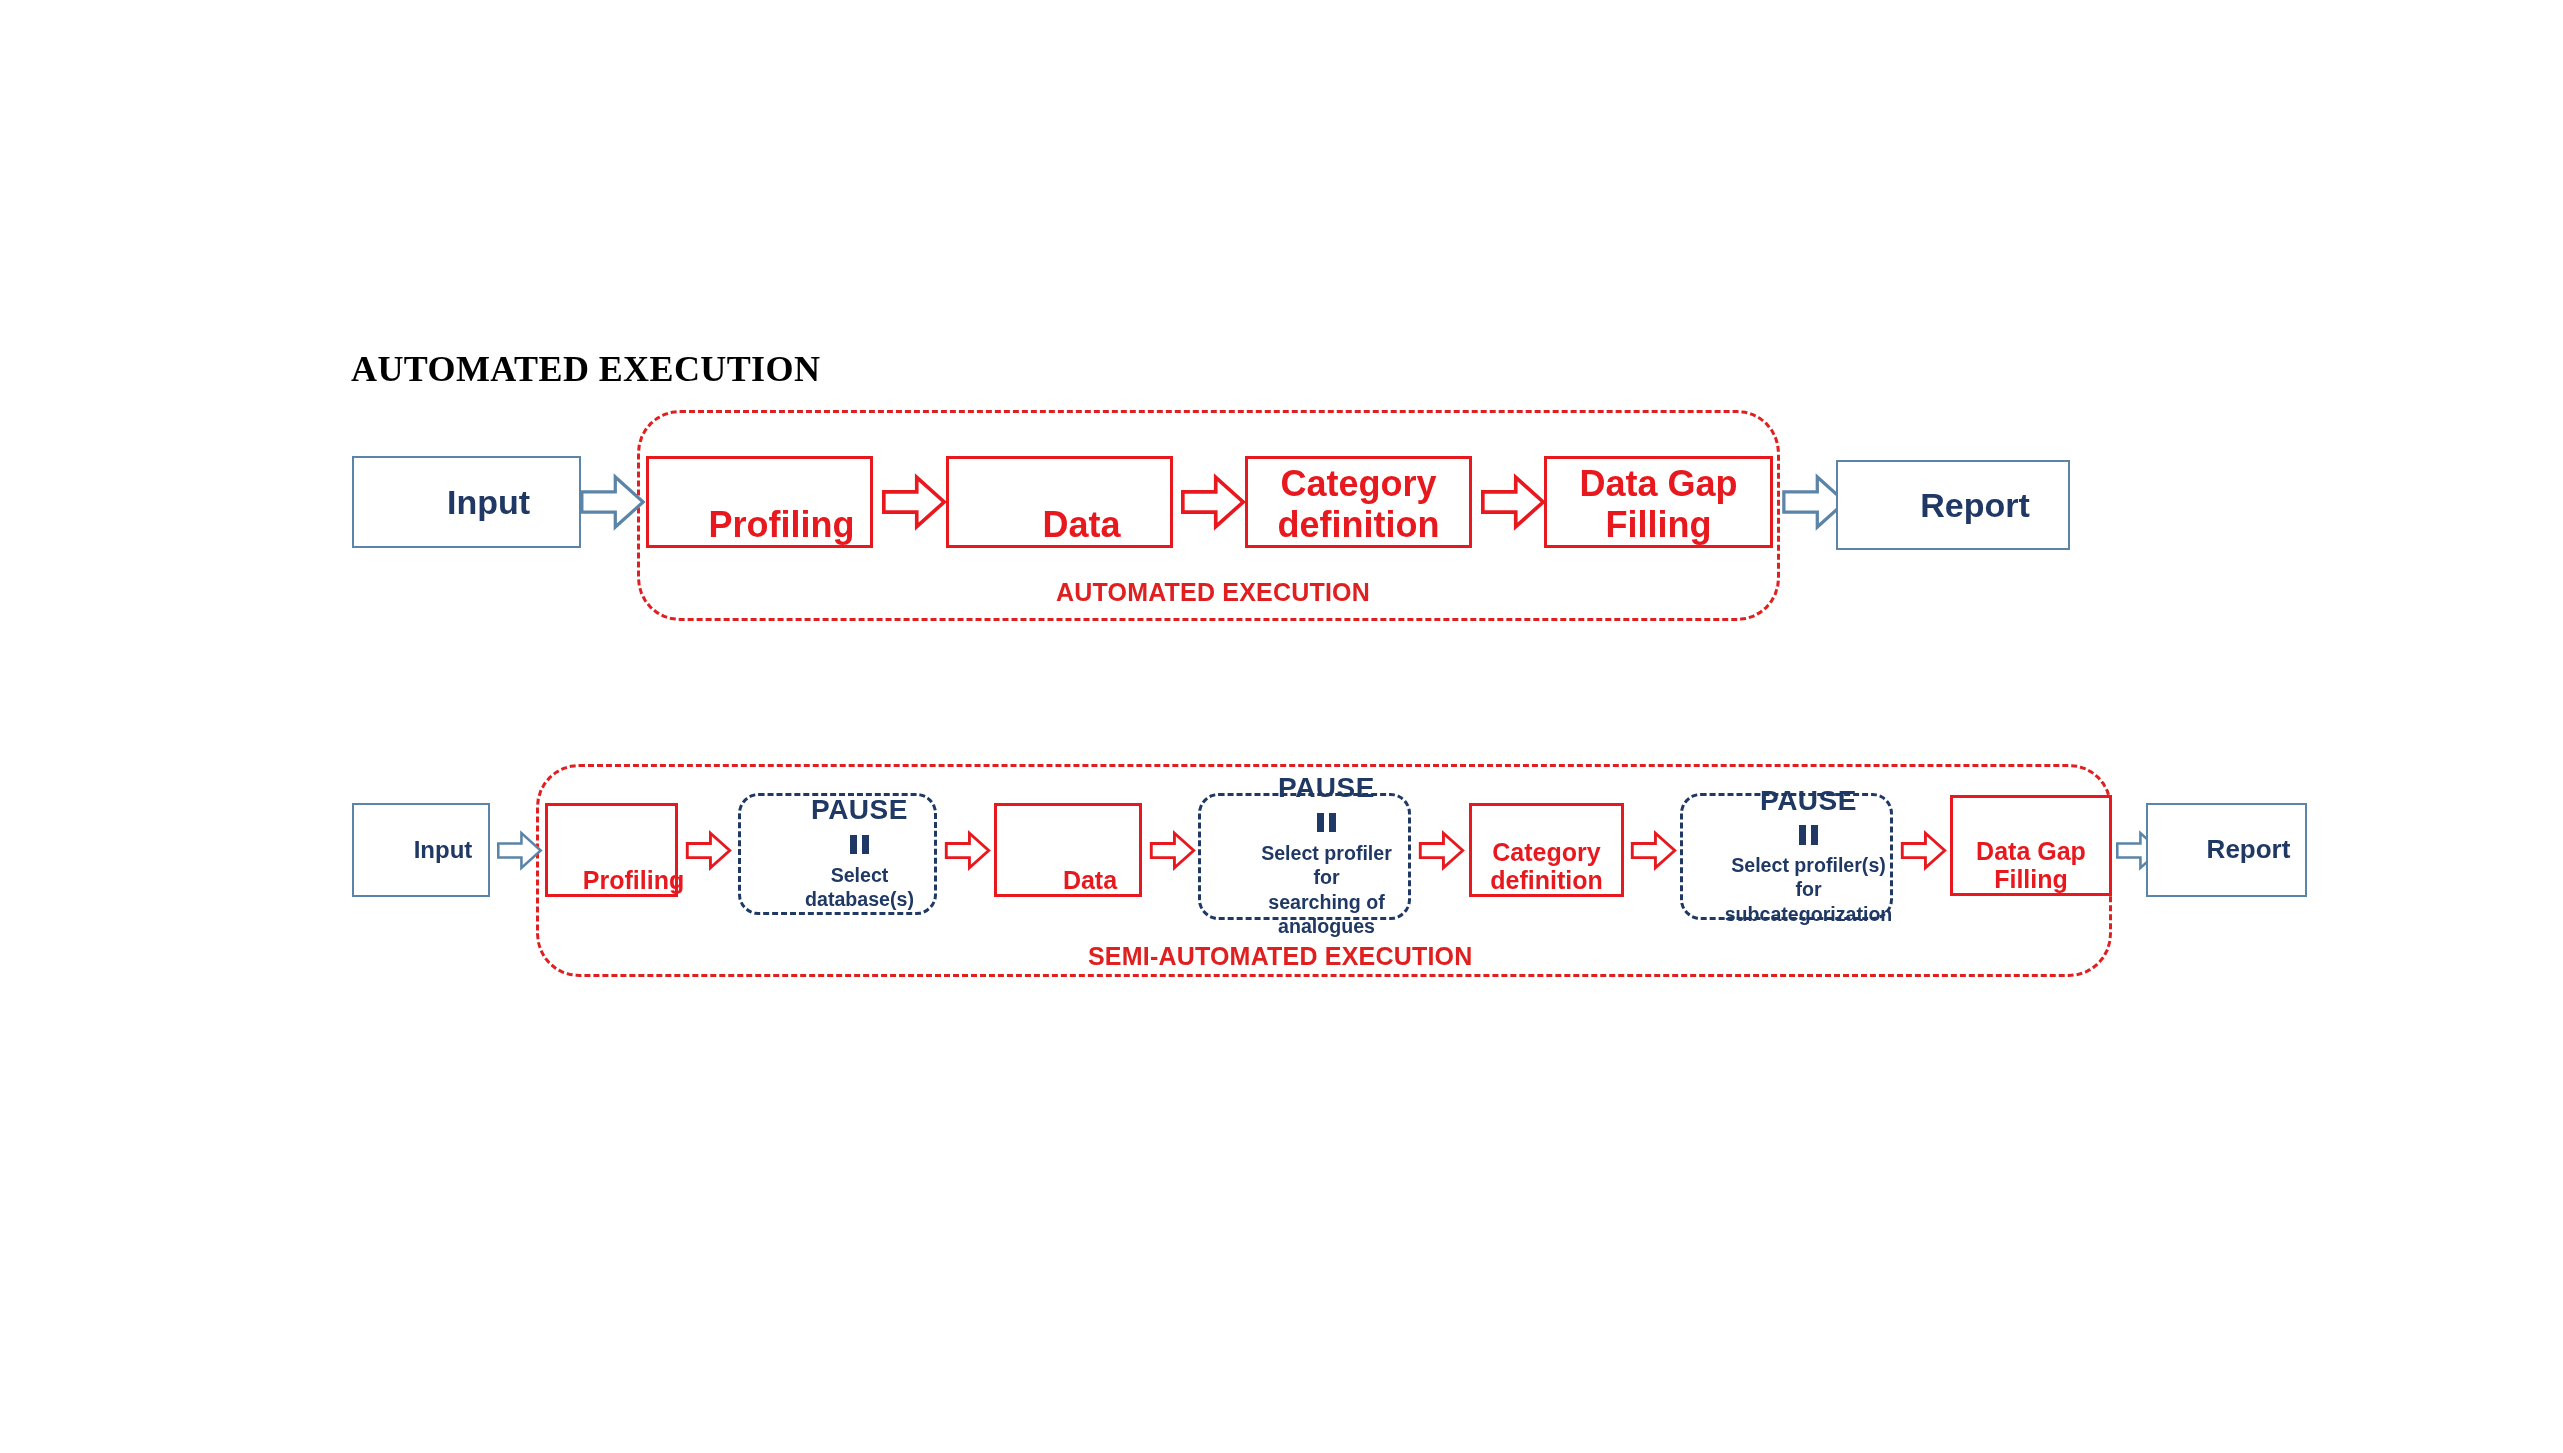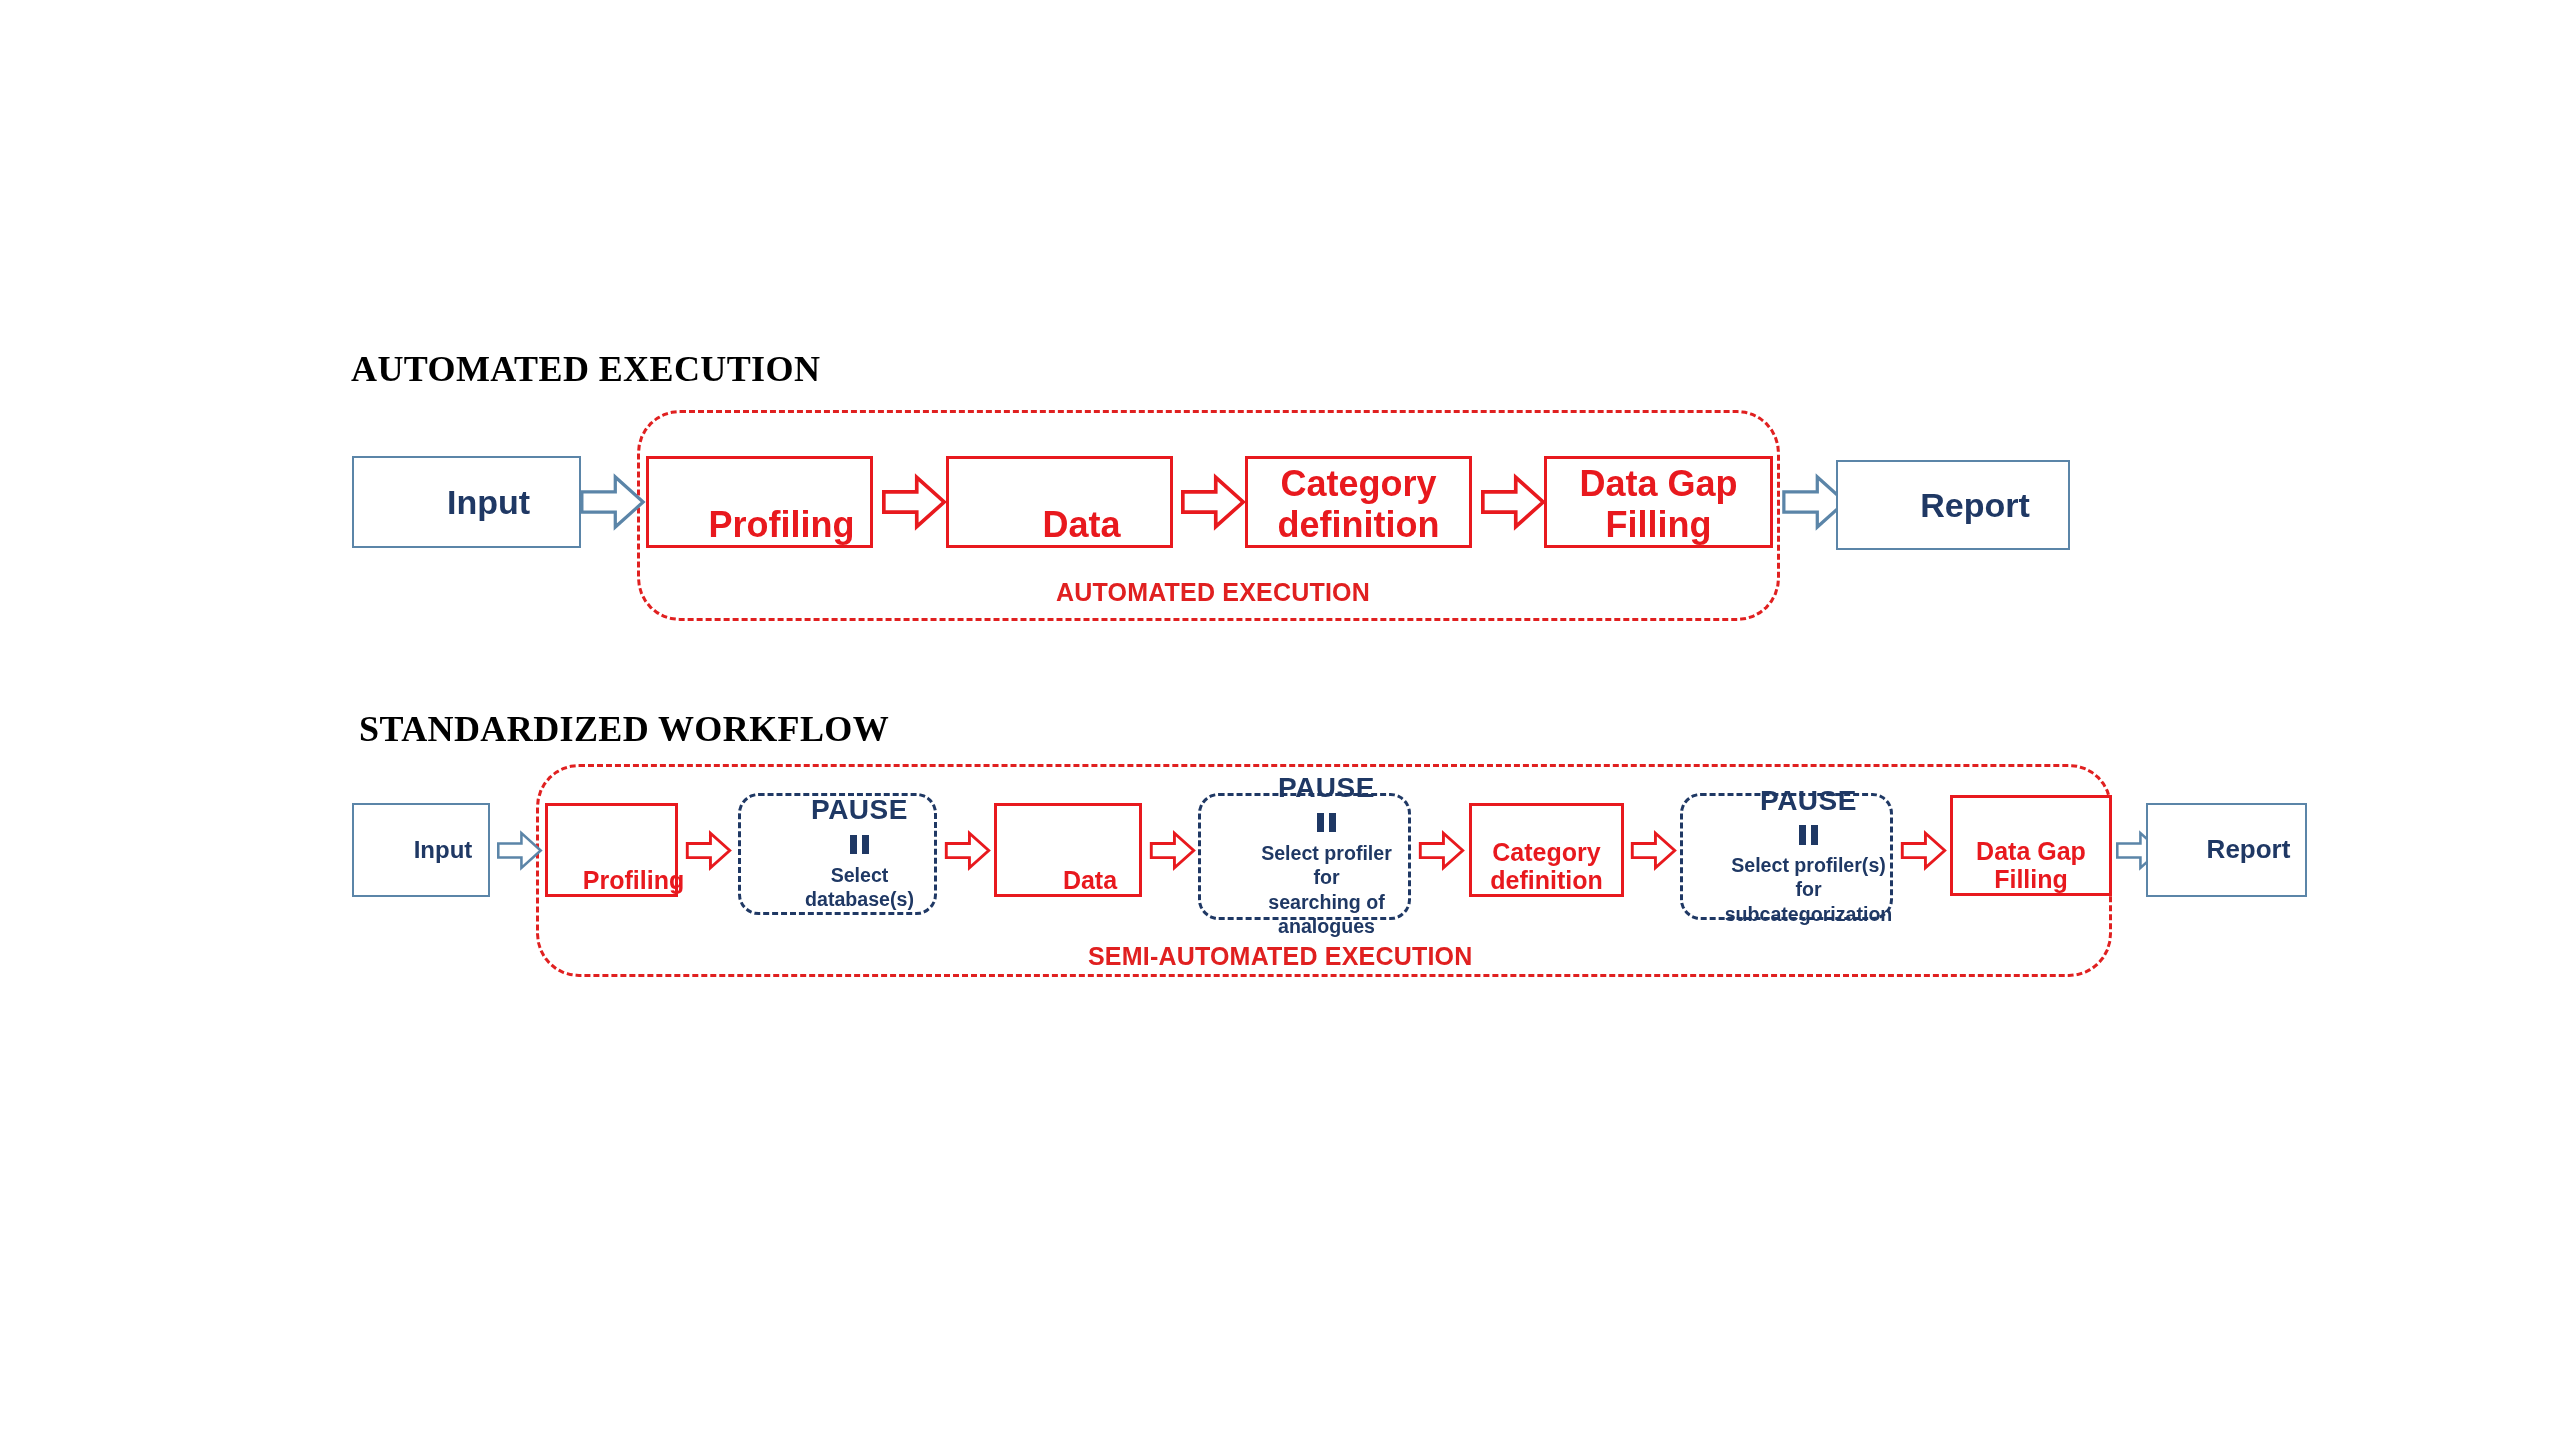--- a/index.html
+++ b/index.html
@@ -189,21 +189,20 @@
   <div class="arrow" style="left:1782px; top:472px;">
     <svg width="65" height="60" viewBox="0 0 70 64">
       <polygon points="2,21 38,21 38,5 68,32 38,59 38,43 2,43" fill="#ffffff" stroke="#5B85A8" stroke-width="3.5" stroke-linejoin="miter"></polygon>
     </svg>
   </div>
 
   <div class="box box-blue" style="left:1836px; top:460px; width:234px; height:90px; font-size:34px;">
     <span>Report</span>
   </div>
 
-  <div class="section-title" id="title-standardized">STANDARDIZED WORKFLOW</div>
 
   <div class="exec-container" id="exec-container-semi" style="left:536px; top:764px; width:1576px; height:213px;"></div>
 
   <div class="exec-label" id="exec-label-semi">SEMI-AUTOMATED EXECUTION</div>
 
   <div class="box box-blue" style="left:352px; top:803px; width:138px; height:94px; font-size:24px;">
     <span>Input</span>
   </div>
 
   <div class="arrow" style="left:497px; top:829px;">

